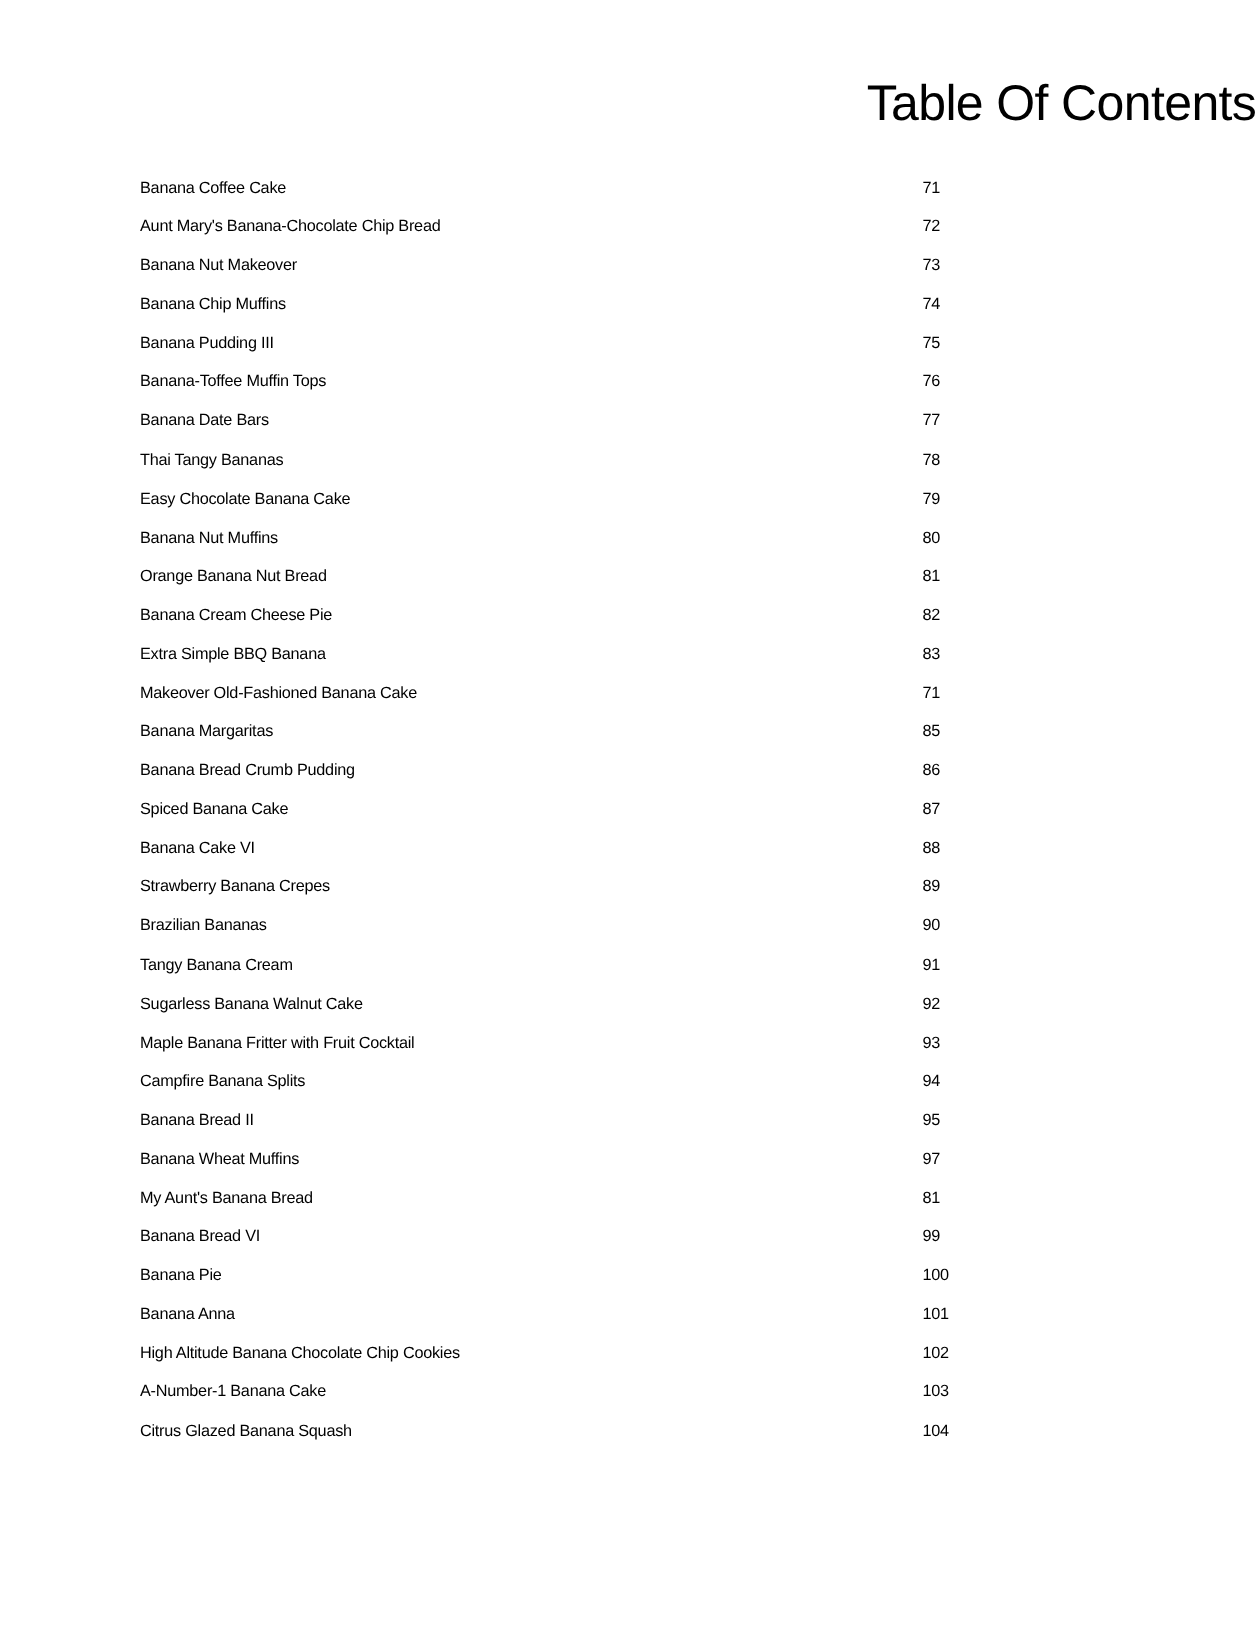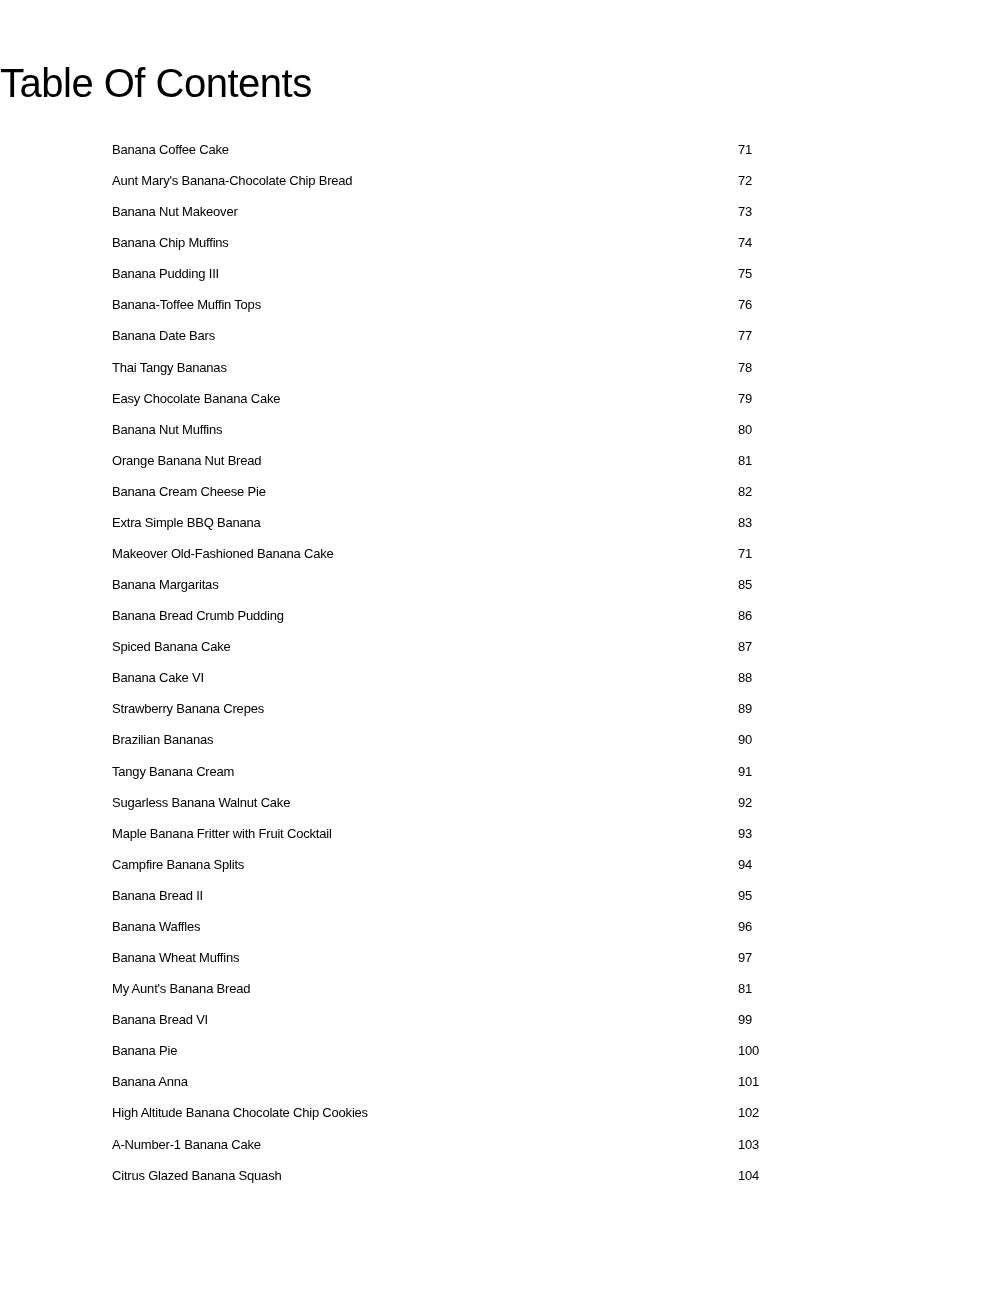--- a/index.html
+++ b/index.html
@@ -13,21 +13,21 @@
       position: relative;
       font-family: "Liberation Sans", sans-serif;
       color: #000000;
       overflow: hidden;
     }
     .title {
       position: absolute;
       top: 58px;
       left: 0;
       width: 1005px;
-      text-align: left;
+      text-align: right;
       font-size: 40px;
       font-weight: normal;
       letter-spacing: -0.5px;
       margin: 0;
       line-height: 50px;
     }
     .toc-list {
       position: absolute;
       top: 136px;
       left: 112px;
@@ -156,24 +156,20 @@
     </li>
     <li class="toc-row">
       <span class="toc-title">Campfire Banana Splits</span>
       <span class="toc-page">94</span>
     </li>
     <li class="toc-row">
       <span class="toc-title">Banana Bread II</span>
       <span class="toc-page">95</span>
     </li>
     <li class="toc-row">
-      <span class="toc-title">Banana Waffles</span>
-      <span class="toc-page">96</span>
-    </li>
-    <li class="toc-row">
       <span class="toc-title">Banana Wheat Muffins</span>
       <span class="toc-page">97</span>
     </li>
     <li class="toc-row">
       <span class="toc-title">My Aunt's Banana Bread</span>
       <span class="toc-page">81</span>
     </li>
     <li class="toc-row">
       <span class="toc-title">Banana Bread VI</span>
       <span class="toc-page">99</span>

